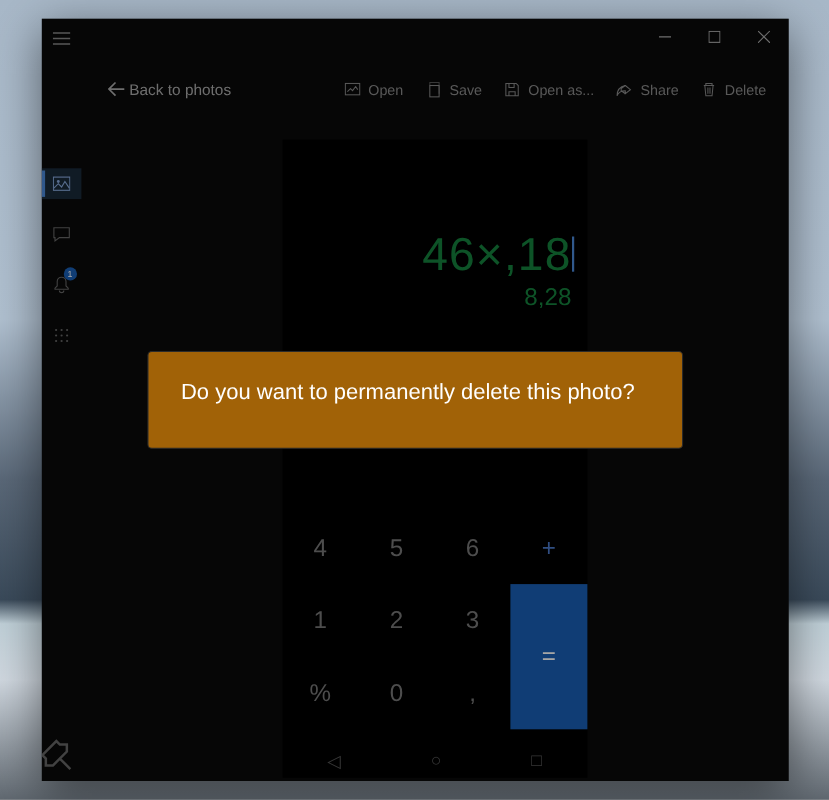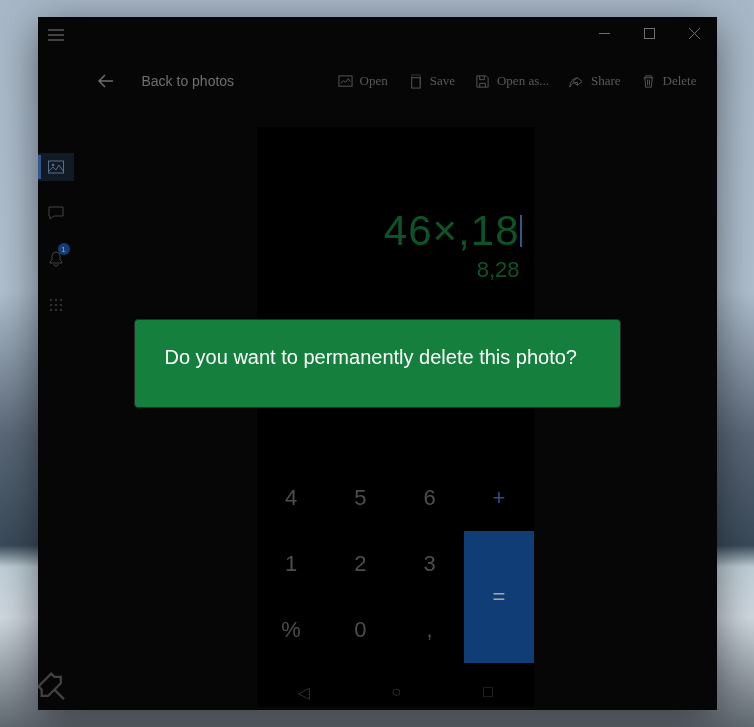--- a/index.html
+++ b/index.html
@@ -85,32 +85,32 @@
   .toolbar {
     position: absolute;
     top: 44px; left: 60px; right: 20px;
     height: 40px;
     display: flex;
     align-items: center;
     color: #888;
     font-size: 14px;
   }
   .back-btn {
-    display: flex; align-items: center; gap: 28px;
+    display: flex; align-items: center; gap: 4px;
     color: #aaa;
   }
   .back-btn svg { width: 16px; height: 14px; stroke: #aaa; stroke-width: 1.5; fill: none; }
   .toolbar-actions {
     margin-left: auto;
     display: flex;
     gap: 20px;
     color: #888;
     font-size: 13px;
   }
-  .tool-item { display: flex; align-items: center; gap: 7px; font-family: Liberation Serif, serif; }
+  .tool-item { display: flex; align-items: center; gap: 7px; }
   .tool-item svg { width: 15px; height: 15px; }
 
   
   .photo {
     position: absolute;
     left: 219px; top: 110px;
     width: 277px;
     height: 580px;
     background: #000;
   }
@@ -153,21 +153,21 @@
   .overlay {
     position: absolute;
     inset: 0;
     background: rgba(0,0,0,0.35);
     display: flex;
     align-items: center;
     justify-content: center;
   }
   .dialog {
     width: 487px;
-    background: #15803d;
+    background: #a16207;
     border: 1px solid #2a2a2a;
     border-radius: 4px;
     padding: 26px 30px 28px;
     color: #fff;
   }
   .dialog-title {
     font-size: 20px;
     font-weight: 400;
     margin-bottom: 10px;
   }

